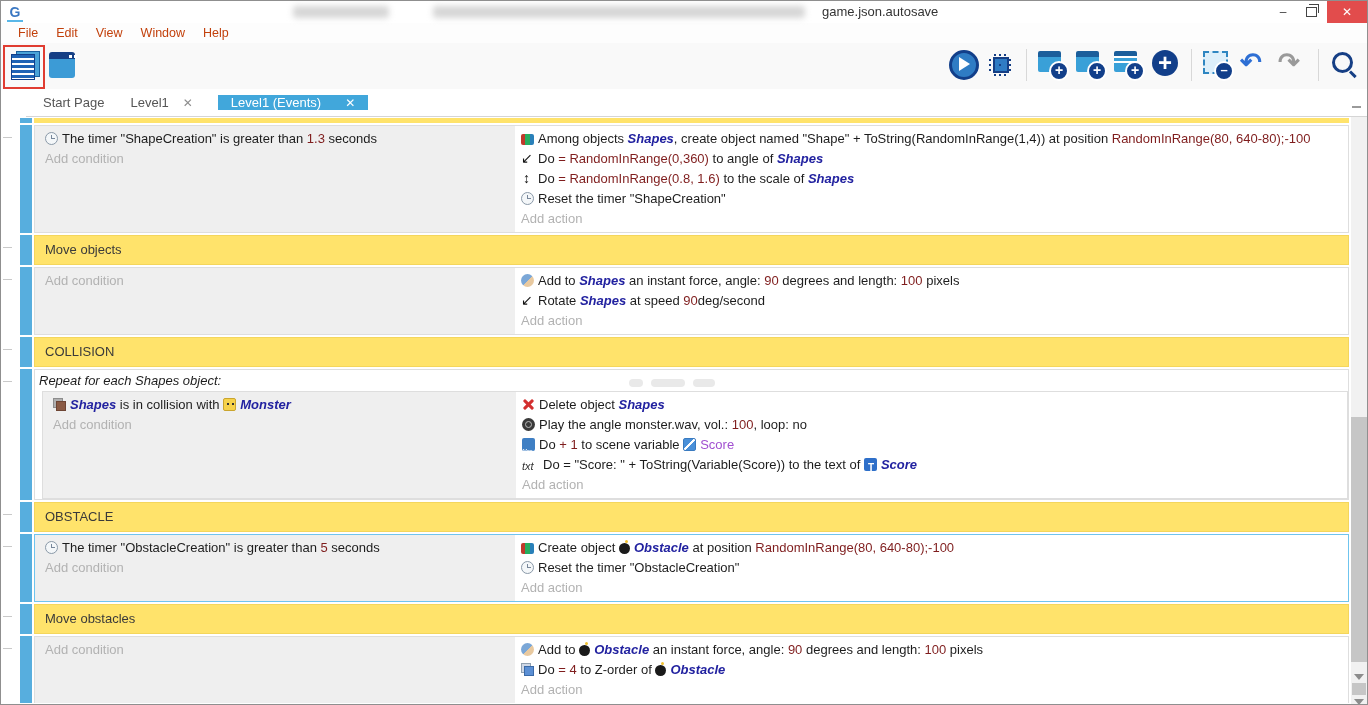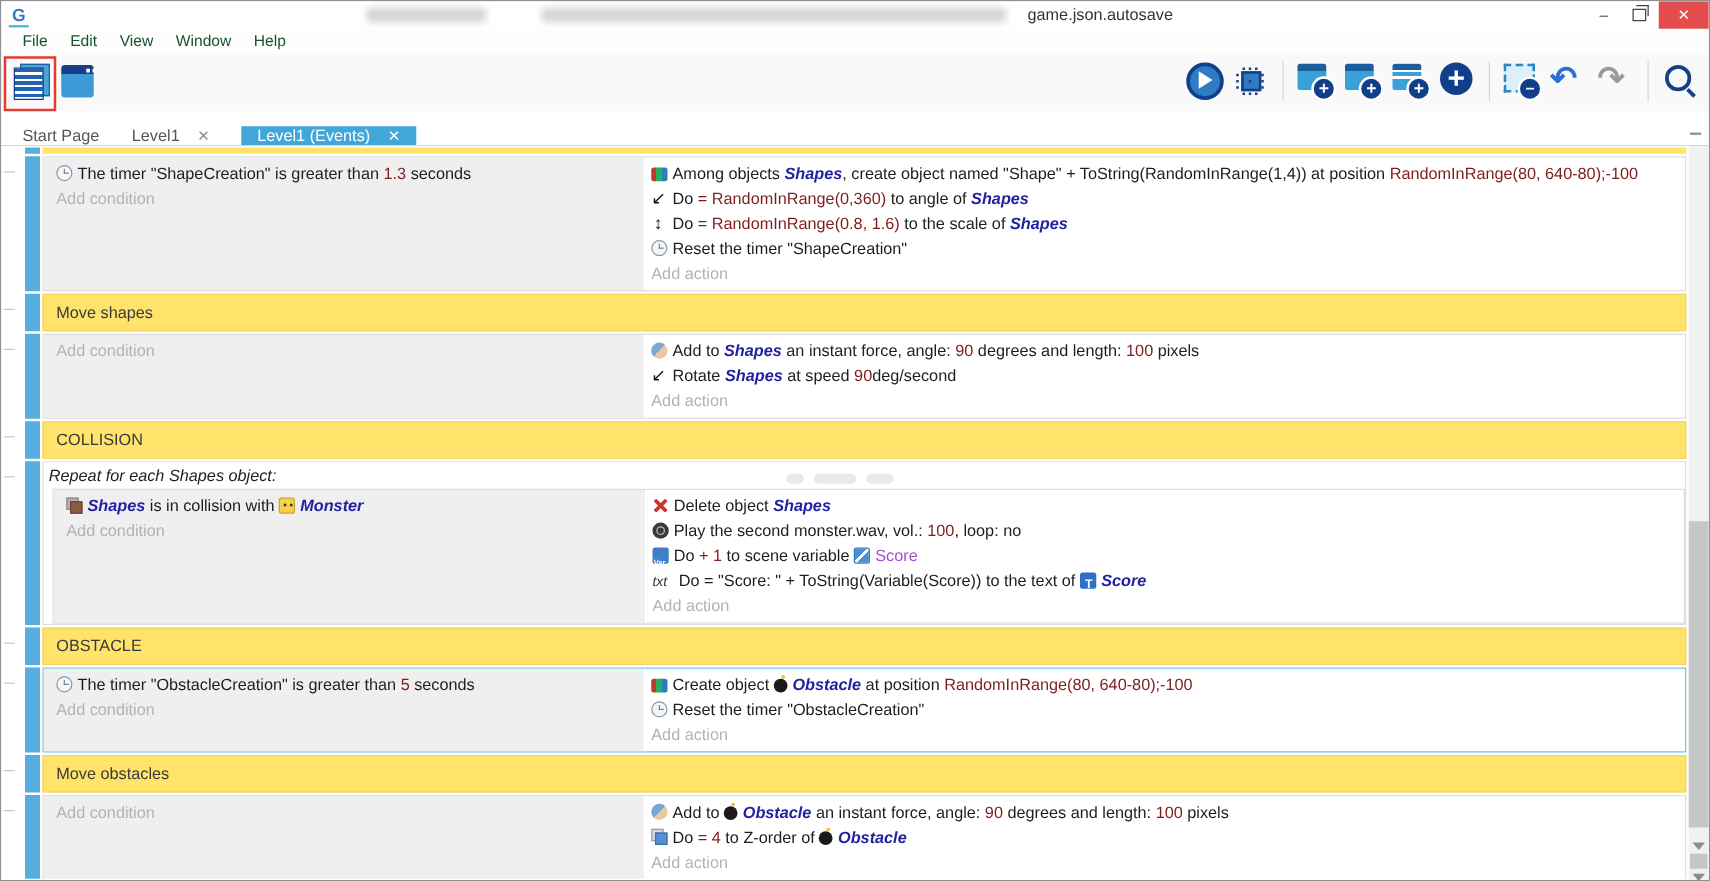--- a/index.html
+++ b/index.html
@@ -11,21 +11,21 @@
   .tb1{left:292px;width:96px;} .tb2{left:432px;width:372px;}
   .title-text{position:absolute;left:810px;top:3px;font-size:13px;color:#333;margin-left:11px;}
   .winctl{position:absolute;top:0;height:22px;display:flex;align-items:center;justify-content:center;font-size:12px;color:#444;}
   .ctl-min{left:1268px;width:28px;}
   .ctl-restore{left:1296px;width:28px;}
   .restore-box{position:relative;width:9px;height:8px;border:1px solid #444;background:#fff;}
   .restore-box::before{content:"";position:absolute;left:2px;top:-4px;width:9px;height:8px;border:1px solid #444;border-bottom:none;border-left:none;}
   .ctl-close{left:1326px;width:40px;background:#e24c4c;color:#fff;font-size:12px;}
   
   .menubar{height:20px;display:flex;align-items:center;padding-left:8px;background:#fdfdfd;}
-  .menu-item{font-size:12.5px;color:#14532d;padding:0 9px;cursor:default;}
+  .menu-item{font-size:12.5px;color:#c2410c;padding:0 9px;cursor:default;}
   
   .toolbar{position:relative;height:46px;background:#f9f9f9;}
   .tb-left{position:absolute;left:4px;top:4px;display:flex;align-items:center;}
   .tb-right{position:absolute;right:4px;top:4px;display:flex;align-items:center;}
   .tb-sep{width:1px;height:32px;background:#d8d8d8;margin:0 6px;}
   .tbi{width:34px;height:36px;position:relative;margin:0 2px;display:inline-block;}
   .red-annot{position:absolute;left:2px;top:2px;width:38px;height:40px;border:2px solid #e03c31;pointer-events:none;}
   
   .tbi-events-sheet::before{content:"";position:absolute;left:9px;top:4px;width:22px;height:24px;background:#4aa3d8;border:1px solid #1a5f9e;}
   .tbi-events-sheet::after{content:"";position:absolute;left:4px;top:7px;width:22px;height:24px;border:1px solid #123f8a;
@@ -48,24 +48,24 @@
   .tbi-add-circle::before{content:"";position:absolute;left:3px;top:3px;width:26px;height:26px;border-radius:50%;background:#123f8a;}
   .tbi-add-circle::after{content:"+";position:absolute;left:3px;top:3px;width:26px;height:26px;color:#fff;font-size:24px;font-weight:bold;line-height:26px;text-align:center;}
   .tbi-delete-event::before{content:"";position:absolute;left:3px;top:4px;width:21px;height:19px;border:2px dashed #2e86c1;background:#ddeffa;}
   .tbi-delete-event::after{content:"–";position:absolute;right:0px;bottom:2px;width:16px;height:16px;border-radius:50%;
     background:#123f8a;border:2px solid #fff;color:#fff;font-weight:bold;font-size:13px;line-height:14px;text-align:center;}
   .tbi-undo::before{content:"↶";position:absolute;left:2px;top:0px;font-size:26px;font-weight:bold;color:#2e6fd4;}
   .tbi-redo::before{content:"↷";position:absolute;left:2px;top:0px;font-size:26px;font-weight:bold;color:#9a9a9a;}
   .tbi-search::before{content:"";position:absolute;left:5px;top:5px;width:15px;height:15px;border-radius:50%;border:3px solid #163f85;}
   .tbi-search::after{content:"";position:absolute;left:23px;top:23px;width:8px;height:3px;background:#163f85;transform:rotate(45deg);transform-origin:left center;}
   
-  .tabbar{height:27px;border-bottom:1px solid #d5d5d5;display:flex;align-items:flex-end;background:#fff;padding-left:4px;}
+  .tabbar{height:27px;border-bottom:1px solid #d5d5d5;display:flex;align-items:center;background:#fff;padding-left:4px;margin-left:25px;}
   .tab{display:flex;align-items:center;padding:0 13px;font-size:13px;color:#555;cursor:default;}
   .tab .close{margin-left:14px;font-size:12px;color:#8d8d8d;}
-  .tab.active{background:#41a7db;color:#fff;margin-left:12px;}
+  .tab.active{background:#41a7db;color:#fff;margin-left:12px;gap:10px;}
   .tab.active .close{color:#fff;}
   .scroll-notch{position:absolute;right:6px;top:105px;width:9px;height:2px;background:#9a9a9a;}
   
   .events-wrap{position:relative;height:586px;overflow:hidden;background:#fff;}
   .events{position:absolute;left:0;top:1px;right:16px;}
   .row{display:flex;margin:0 2px 2px 0;align-items:stretch;}
   .gutter{width:19px;position:relative;flex:none;}
   .gutter::before{content:"";position:absolute;left:2px;top:12px;width:9px;height:1px;background:#c9c9c9;}
   .bluebar{width:12px;background:#57aede;flex:none;margin-right:2px;}
   .comment{flex:1;background:#ffe36b;border:1px solid #f4d65c;height:28px;line-height:28px;padding-left:10px;font-size:13px;color:#3a3a3a;}
@@ -208,21 +208,21 @@
               <div class="line"><span class="ic ic-angle"></span><span class="seg plain">Do </span><span class="seg green">= RandomInRange(0,360)</span><span class="seg plain"> to angle of </span><span class="seg obj">Shapes</span></div>
               <div class="line"><span class="ic ic-scale"></span><span class="seg plain">Do </span><span class="seg green">= RandomInRange(0.8, 1.6)</span><span class="seg plain"> to the scale of </span><span class="seg obj">Shapes</span></div>
               <div class="line"><span class="ic ic-timer"></span><span class="seg plain">Reset the timer "ShapeCreation"</span></div>
               <div class="line placeholder">Add action</div>
             </div>
           </div>
         </div>
         <div class="row">
           <div class="gutter"></div>
           <div class="bluebar"></div>
-          <div class="comment">Move shapes</div>
+          <div class="comment">Move objects</div>
         </div>
         <div class="row">
           <div class="gutter"></div>
           <div class="bluebar"></div>
           <div class="event">
             <div class="cond">
               <div class="line placeholder">Add condition</div>
             </div>
             <div class="acts">
               <div class="line"><span class="ic ic-force"></span><span class="seg plain">Add to </span><span class="seg obj">Shapes</span><span class="seg plain"> an instant force, angle: </span><span class="seg green">90</span><span class="seg plain"> degrees and length: </span><span class="seg green">100</span><span class="seg plain"> pixels</span></div>
@@ -242,21 +242,21 @@
           <div class="repeat-block">
             <div class="repeat-header">Repeat for each Shapes object:</div>
             <div class="repeat-inner">
               <div class="event">
                 <div class="cond">
                   <div class="line"><span class="ic ic-collision"></span><span class="seg obj">Shapes</span><span class="seg plain"> is in collision with </span><span class="ic ic-monster"></span><span class="seg obj">Monster</span></div>
                   <div class="line placeholder">Add condition</div>
                 </div>
                 <div class="acts">
                   <div class="line"><span class="ic ic-delete"></span><span class="seg plain">Delete object </span><span class="seg obj">Shapes</span></div>
-                  <div class="line"><span class="ic ic-sound"></span><span class="seg plain">Play the second monster.wav, vol.: </span><span class="seg green">100</span><span class="seg plain">, loop: no</span></div>
+                  <div class="line"><span class="ic ic-sound"></span><span class="seg plain">Play the angle monster.wav, vol.: </span><span class="seg green">100</span><span class="seg plain">, loop: no</span></div>
                   <div class="line"><span class="ic ic-var"></span><span class="seg plain">Do </span><span class="seg green">+ 1</span><span class="seg plain"> to scene variable </span><span class="ic ic-scenevar"></span><span class="seg purple">Score</span></div>
                   <div class="line"><span class="ic ic-txt"></span><span class="seg plain">Do = "Score: " + ToString(Variable(Score)) to the text of </span><span class="ic ic-textobj"></span><span class="seg obj">Score</span></div>
                   <div class="line placeholder">Add action</div>
                 </div>
               </div>
             </div>
           </div>
         </div>
         <div class="row">
           <div class="gutter"></div>

